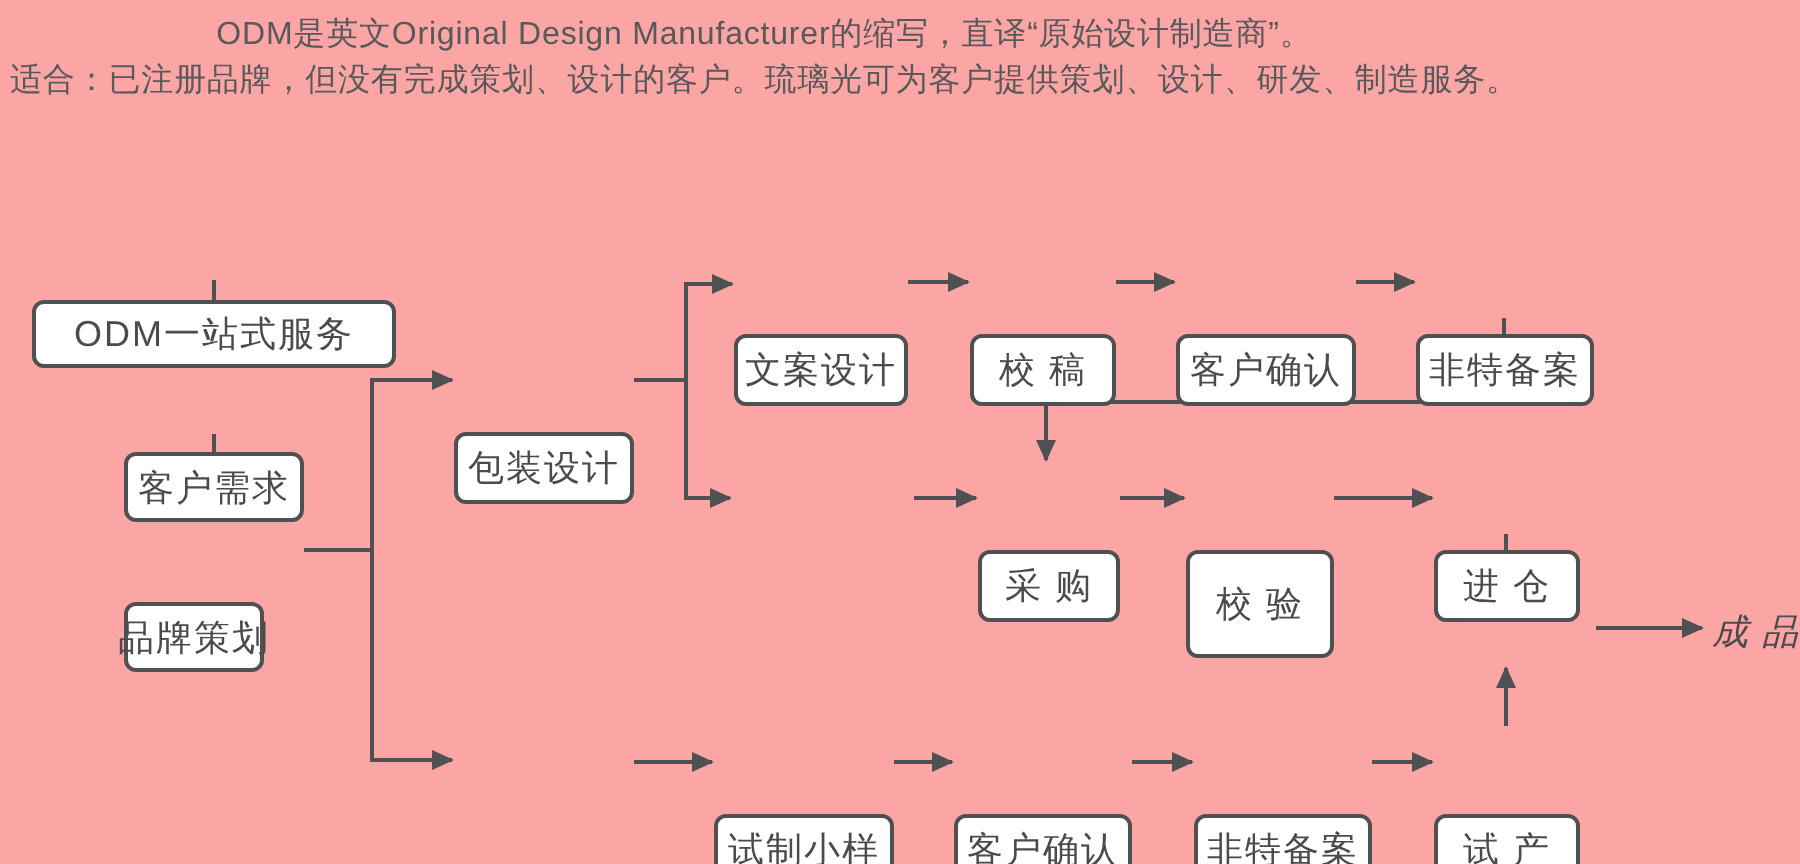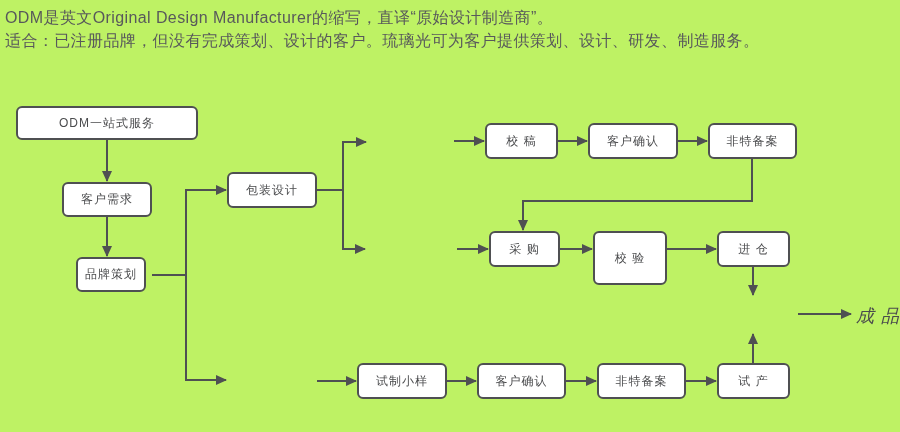--- a/index.html
+++ b/index.html
@@ -1,31 +1,31 @@
 <!DOCTYPE html>
 <html><head>
 <meta charset="utf-8">
 <style>
   html,body { margin:0; padding:0; background:#ffffff; }
   .page {
-    position:relative; width:900px; height:432px; background:#bef264;
-    font-family:"Liberation Sans","DejaVu Sans",sans-serif; overflow:hidden;
+    position:relative; width:900px; height:432px; background:#fca5a5;
+    font-family:"Liberation Sans","DejaVu Sans",sans-serif; overflow:hidden;text-align:center;
   }
   .intro {
     position:absolute; left:5px; top:6px;
     color:#58595b; font-size:16px; line-height:23px; letter-spacing:0.4px;
     white-space:nowrap;
   }
   svg.connectors { position:absolute; left:0; top:0; }
   .ln { stroke:#4f5052; stroke-width:2; fill:none; }
   .flow-node {
     position:absolute; box-sizing:border-box;
     display:flex; align-items:center; justify-content:center;
     border:2px solid #4f5052; border-radius:6px; background:#ffffff;
-    color:#4a4b4d; font-size:12px; white-space:nowrap; letter-spacing:1px;
+    color:#4a4b4d; font-size:18px; white-space:nowrap; letter-spacing:1px;margin-top:44px;
   }
   .end-label {
     position:absolute; color:#4a4b4d; font-size:18px; letter-spacing:1px;
     white-space:nowrap;
     font-style:italic;
   }
 </style>
 </head>
 <body>
 
@@ -73,24 +73,25 @@
     <path class="ln" d="M753,363 V334" marker-end="url(#arw)"></path>
 
     <path class="ln" d="M317,381 H356" marker-end="url(#arw)"></path>
     <path class="ln" d="M447,381 H476" marker-end="url(#arw)"></path>
     <path class="ln" d="M566,381 H596" marker-end="url(#arw)"></path>
     <path class="ln" d="M686,381 H716" marker-end="url(#arw)"></path>
   </svg>
 
   <div class="flow-node" style="left:16px;top:106px;width:182px;height:34px">ODM一站式服务</div>
   <div class="flow-node" style="left:62px;top:182px;width:90px;height:35px">客户需求</div>
-  <div class="flow-node" style="left:76px;top:257px;width:70px;height:35px">品牌策划</div>
+  <div class="flow-node" style="left:62px;top:257px;width:70px;height:35px">品牌策划</div>
 
   <div class="flow-node" style="left:227px;top:172px;width:90px;height:36px">包装设计</div>
 
+  <div class="flow-node" style="left:367px;top:123px;width:87px;height:36px">文案设计</div>
   <div class="flow-node" style="left:485px;top:123px;width:73px;height:36px">校 稿</div>
   <div class="flow-node" style="left:588px;top:123px;width:90px;height:36px">客户确认</div>
   <div class="flow-node" style="left:708px;top:123px;width:89px;height:36px">非特备案</div>
 
   <div class="flow-node" style="left:489px;top:231px;width:71px;height:36px">采 购</div>
   <div class="flow-node" style="left:593px;top:231px;width:74px;height:54px">校 验</div>
   <div class="flow-node" style="left:717px;top:231px;width:73px;height:36px">进 仓</div>
 
   <div class="flow-node" style="left:357px;top:363px;width:90px;height:36px">试制小样</div>
   <div class="flow-node" style="left:477px;top:363px;width:89px;height:36px">客户确认</div>

